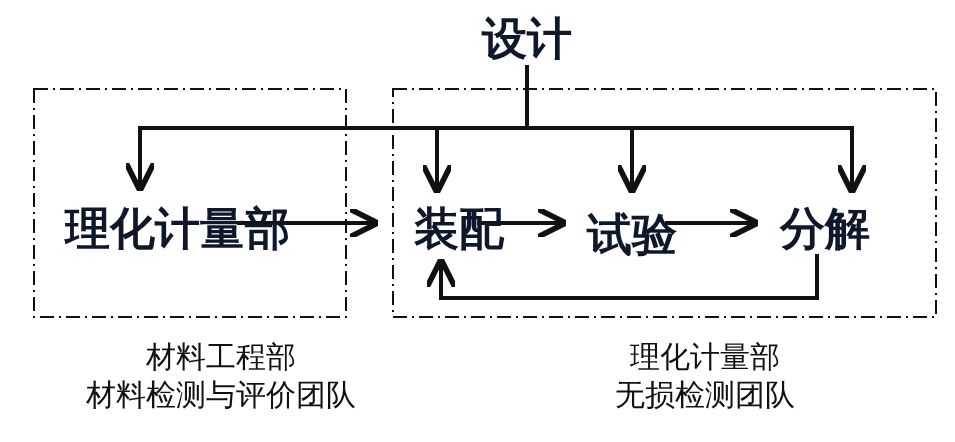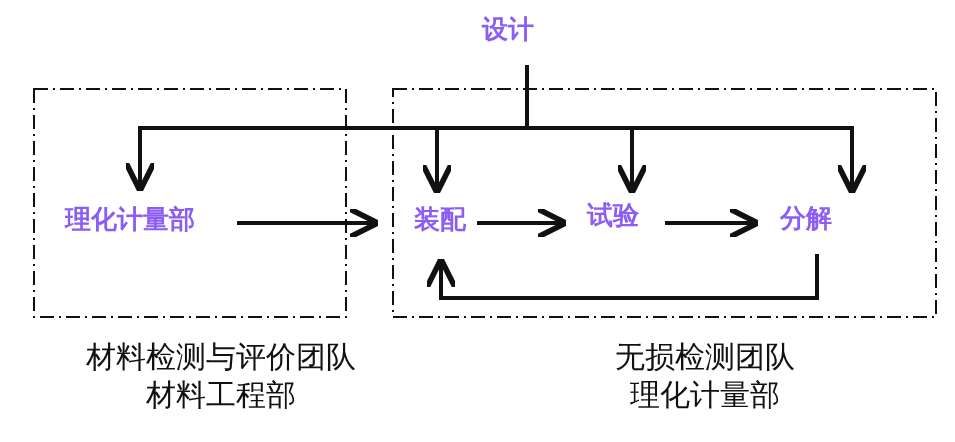--- a/index.html
+++ b/index.html
@@ -1,19 +1,19 @@
 <!DOCTYPE html>
 <html><head>
 <meta charset="utf-8">
 <style>
   html, body { margin: 0; padding: 0; background: #ffffff; }
   body { width: 955px; height: 442px; position: relative; overflow: hidden;
          font-family: "DejaVu Sans", "Liberation Sans", sans-serif; }
   svg.lines { position: absolute; left: 0; top: 0; }
-  .node { position: absolute; font-weight: bold; font-size: 26px; color: #8b5cf6;
+  .node { position: absolute; font-weight: bold; font-size: 45px; color: #0f172a;
           white-space: nowrap; line-height: 1; }
   .team { position: absolute; font-size: 30px; color: #111; text-align: center;
           line-height: 38px; white-space: nowrap; }
 </style>
 </head>
 <body>
 
 <svg class="lines" width="955" height="442">
   <defs>
     <marker id="ah" viewBox="0 0 10 10" refX="9" refY="5" markerWidth="7" markerHeight="7" orient="auto">
@@ -35,23 +35,23 @@
   <line x1="237" y1="223" x2="375" y2="223" stroke="#111" stroke-width="4" marker-end="url(#ah)"></line>
   <line x1="477" y1="223" x2="563" y2="223" stroke="#111" stroke-width="4" marker-end="url(#ah)"></line>
   <line x1="665" y1="223" x2="755" y2="223" stroke="#111" stroke-width="4" marker-end="url(#ah)"></line>
 
   <polyline points="817,254 817,298 441,298 441,262" fill="none" stroke="#111" stroke-width="4" marker-end="url(#ah)"></polyline>
 </svg>
 
 <div class="node" style="left:482px;top:16px;">设计</div>
 <div class="node" style="left:65px;top:206px;">理化计量部</div>
 <div class="node" style="left:414px;top:206px;">装配</div>
-<div class="node" style="left:587px;top:202px;">试验</div>
-<div class="node" style="left:780px;top:206px;font-family:Liberation Serif, serif;">分解</div>
+<div class="node" style="left:587px;top:216px;font-family:Liberation Mono, monospace;">试验</div>
+<div class="node" style="left:780px;top:206px;">分解</div>
 
 <div class="team" style="left:20px;width:402px;top:338px;">
+  <div>材料工程部</div>
   <div>材料检测与评价团队</div>
-  <div>材料工程部</div>
 </div>
 <div class="team" style="left:510px;width:390px;top:338px;">
+  <div>理化计量部</div>
   <div>无损检测团队</div>
-  <div>理化计量部</div>
 </div>
 
 </body></html>

